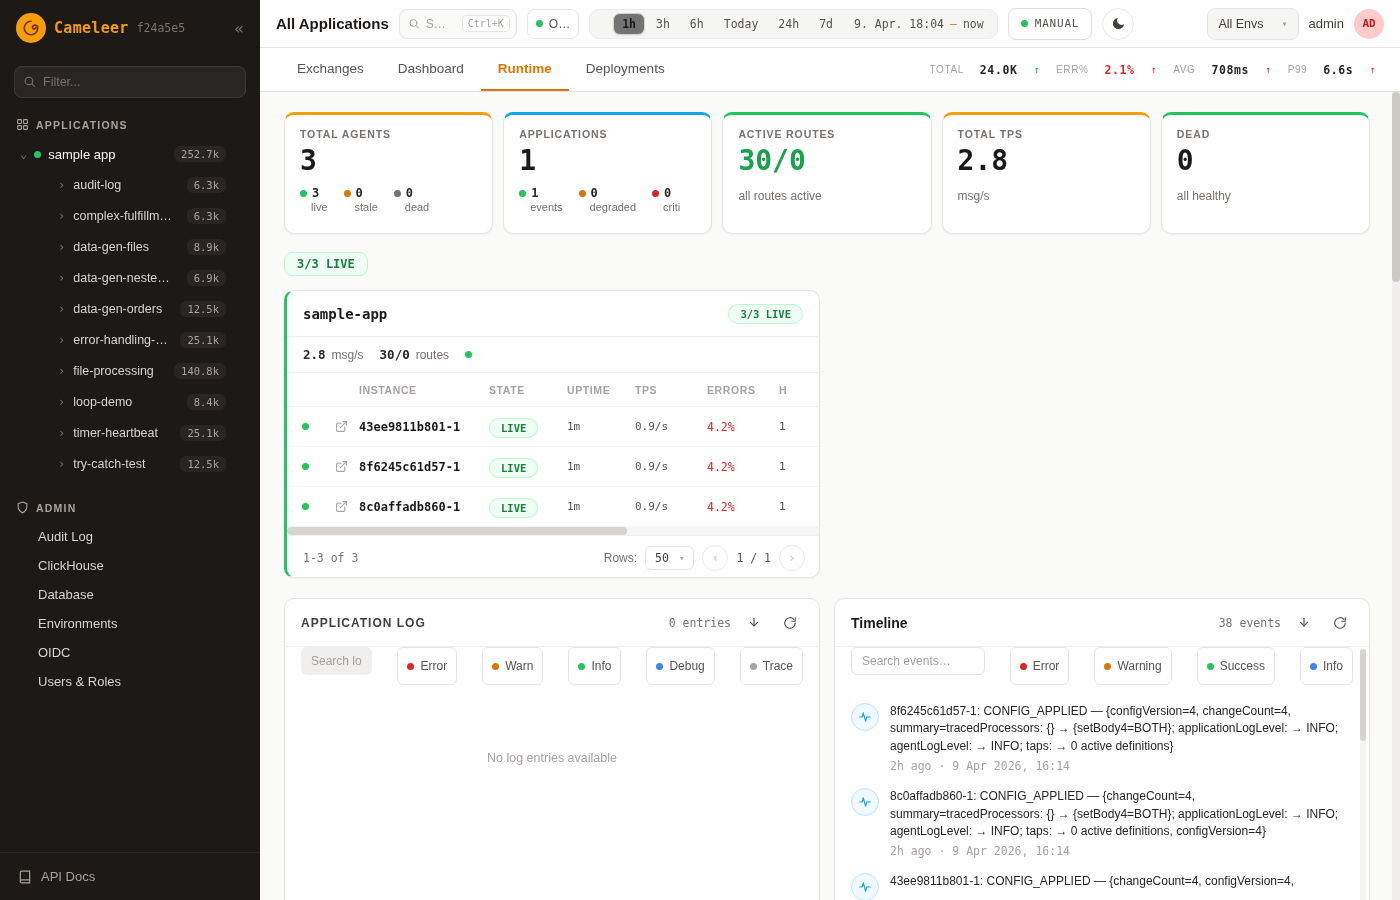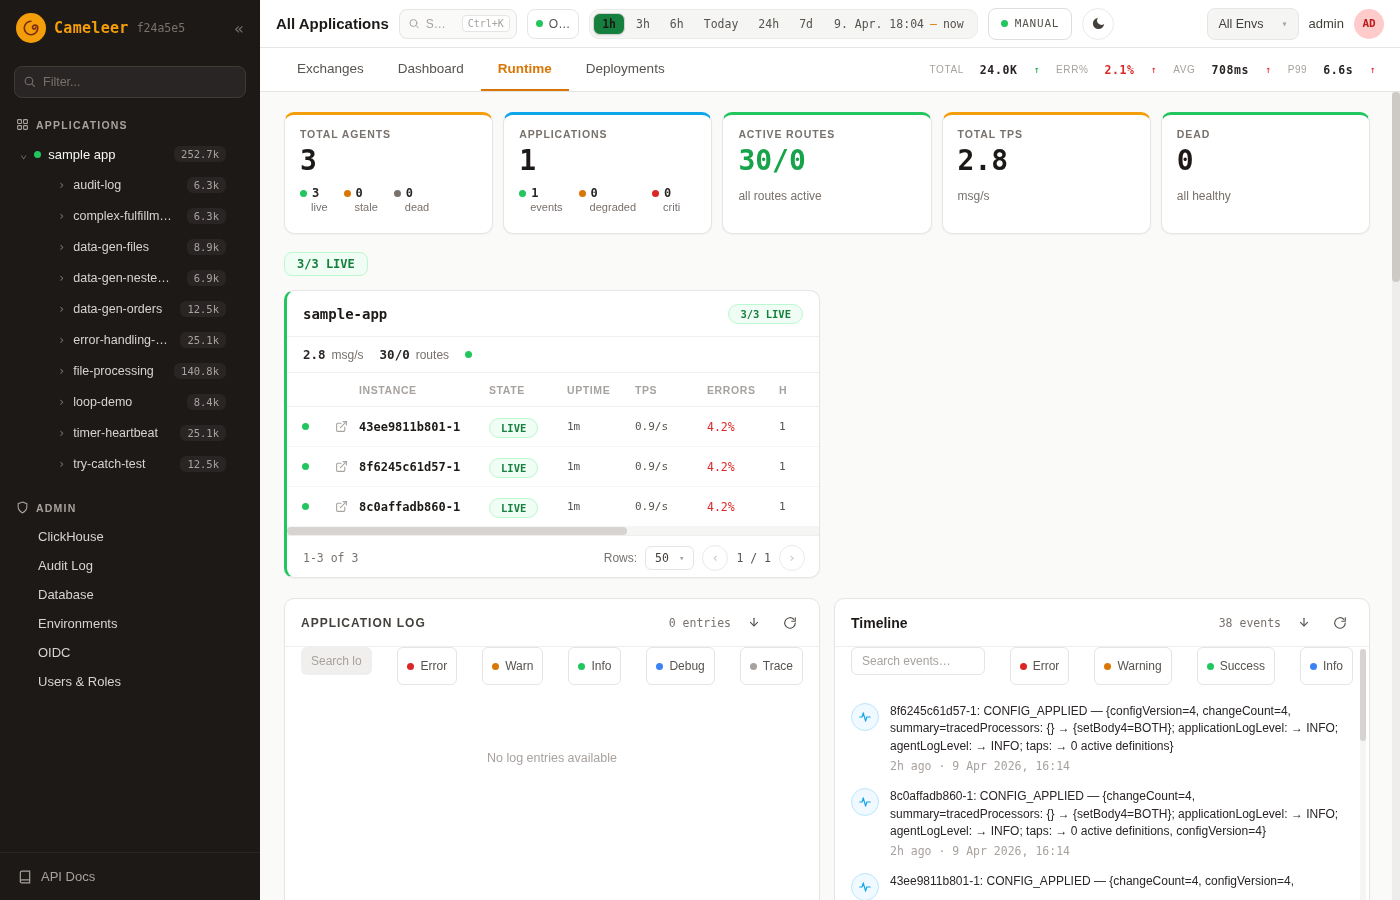--- a/index.html
+++ b/index.html
@@ -54,22 +54,22 @@
   .tb-search input { border:none; background:transparent; outline:none; width:30px; font-size:12px; color:#57534e; }
   .tb-search input::placeholder { color:#a8a29e; }
   .kbd { border:1px solid #e7e5e4; background:#fff; border-radius:4px; font-size:10px; color:#a8a29e;
          padding:2px 5px; margin-left:auto; }
   .tb-status { display:flex; align-items:center; gap:6px; height:30px; border:1px solid #e7e5e4; border-radius:8px;
                padding:0 8px; font-size:12px; color:#57534e; background:#fff; }
   .tb-seg { display:flex; align-items:center; background:#f5f5f4; border:1px solid #edebe9; border-radius:10px;
             padding:3px; gap:2px; }
   .tb-seg .seg { border:none; background:transparent; font-family:"DejaVu Sans Mono",monospace; font-size:11.5px;
                  color:#57534e; padding:4px 9px; border-radius:7px; cursor:pointer; white-space:nowrap; }
-  .tb-seg .seg.active { background:#15803d; border:1px solid #d6d3d1; padding:3px 8px; font-weight:700; color:#1c1917;
-                        box-shadow:0 1px 2px rgba(0,0,0,.06); }
+  .tb-seg .seg.active { background:#737373; border:1px solid #d6d3d1; padding:3px 8px; font-weight:700; color:#1c1917;
+                        box-shadow:0 1px 2px rgba(0,0,0,.06);margin-left:20px; }
   .tb-dates { display:flex; align-items:center; gap:6px; padding:0 10px; font-family:"DejaVu Sans Mono",monospace;
               font-size:11.5px; color:#57534e; white-space:nowrap; }
   .date-sep { color:#d97706; }
   .tb-manual { display:flex; align-items:center; gap:7px; height:32px; border:1px solid #e0ddda; background:#fff;
                border-radius:8px; padding:0 12px; font-family:"DejaVu Sans Mono",monospace; font-size:11px;
                letter-spacing:.8px; color:#57534e; cursor:pointer; }
   .tb-moon { width:32px; height:32px; border-radius:50%; border:1px solid #eceae8; background:#fff; display:flex;
              align-items:center; justify-content:center; cursor:pointer; }
   .tb-env { margin-left:auto; display:flex; align-items:center; gap:18px; height:32px; border:1px solid #e7e5e4;
             background:#f5f5f4; border-radius:8px; padding:0 10px; font-size:12.5px; color:#44403c; cursor:pointer; }
@@ -270,24 +270,24 @@
         <span class="badge">12.5k</span>
       </div>
 
       <div class="sb-section" style="margin-top:10px;">
         <svg viewBox="0 0 24 24" width="13" height="13" fill="none" stroke="#a8a29e" stroke-width="2">
           <path d="M12 2l8 3v6c0 5-3.5 8.5-8 11-4.5-2.5-8-6-8-11V5z"></path>
         </svg>
         <span>ADMIN</span>
       </div>
       <div class="admin-item">
+          <span>Audit Log</span>
+        </div>
+      <div class="admin-item">
           <span>ClickHouse</span>
-        </div>
-      <div class="admin-item">
-          <span>Audit Log</span>
         </div>
       <div class="admin-item">
           <span>Database</span>
         </div>
       <div class="admin-item">
           <span>Environments</span>
         </div>
       <div class="admin-item">
           <span>OIDC</span>
         </div>

